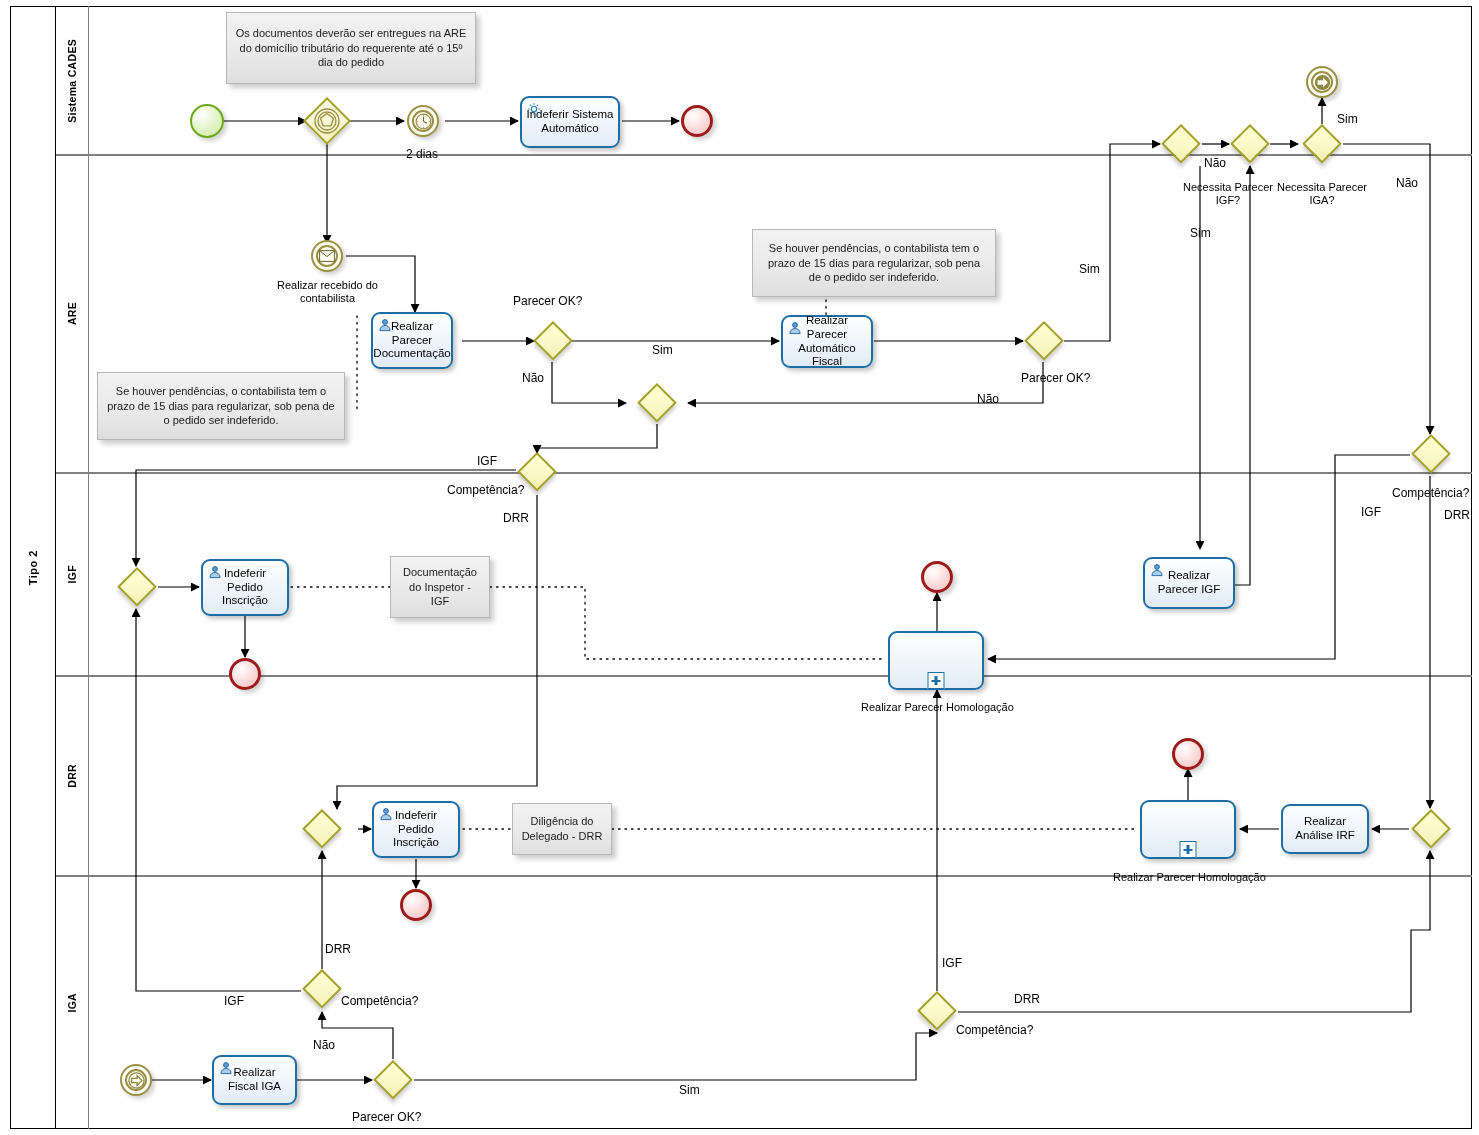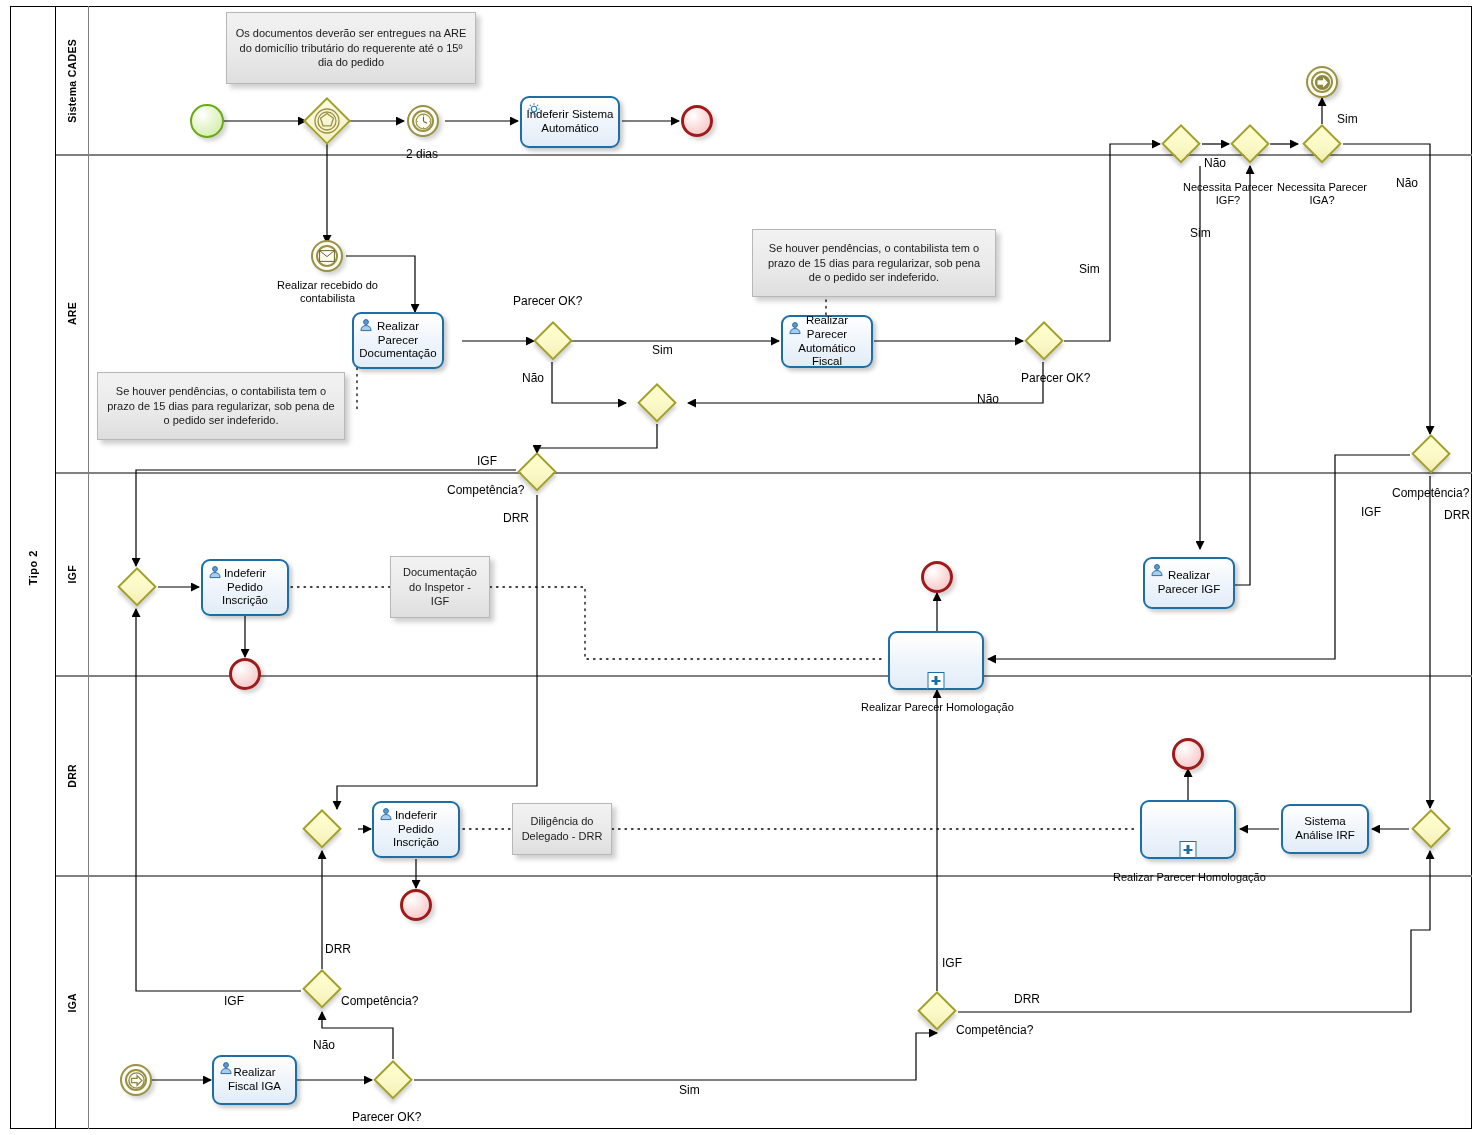--- a/index.html
+++ b/index.html
@@ -240,21 +240,21 @@
   <div class="ev ev-inter" style="left:311px;top:240px;width:32px;height:32px;">
     <div class="inner">
       <svg width="16" height="12" viewBox="0 0 16 12">
         <rect x="0.6" y="0.6" width="14.8" height="10.8" fill="#fdfdf2" stroke="#6d6630" stroke-width="1"></rect>
         <path d="M0.6,0.6 L8,6.6 L15.4,0.6" fill="none" stroke="#6d6630" stroke-width="1"></path>
       </svg>
     </div>
   </div>
   <div class="nlbl" style="left:275px;top:279px;width:105px;">Realizar recebido do contabilista</div>
 
-  <div class="task" style="left:352px;top:312px;width:92px;height:57px;align-items:center;">
+  <div class="task" style="left:371px;top:312px;width:82px;height:57px;align-items:center;">
     <svg class="task-icon" viewBox="0 0 16 16">
       <circle cx="8" cy="4.6" r="2.8" fill="#5b9bd5" stroke="#1c5f99" stroke-width="1"></circle>
       <path d="M2.2,14.4 C2.2,10.4 5,8.6 8,8.6 C11,8.6 13.8,10.4 13.8,14.4 z" fill="#a8cdee" stroke="#1c5f99" stroke-width="1"></path>
     </svg>
     <span class="tl">Realizar Parecer Documentação</span>
   </div>
 
   <div class="gw" style="left:533px;top:321px;width:40px;height:40px;">
       <div class="d"></div>
     </div>
@@ -381,21 +381,21 @@
   </div>
 
   <div class="task" style="left:1140px;top:800px;width:96px;height:59px;">
     <span class="subproc-mark"></span>
   </div>
   <div class="sub-label" style="left:1113px;top:871px;width:150px;">Realizar Parecer Homologação</div>
 
   <div class="ev ev-end" style="left:1172px;top:738px;width:32px;height:32px;"></div>
 
   <div class="task" style="left:1281px;top:804px;width:88px;height:50px;">
-    <span class="tl">Sistema Análise IRF</span>
+    <span class="tl">Realizar Análise IRF</span>
   </div>
 
   <div class="gw" style="left:1411px;top:809px;width:40px;height:40px;">
       <div class="d"></div>
     </div>
 
   <div class="gw" style="left:302px;top:969px;width:40px;height:40px;">
       <div class="d"></div>
     </div>
   <div class="elbl" style="left:341px;top:994px;">Competência?</div>

